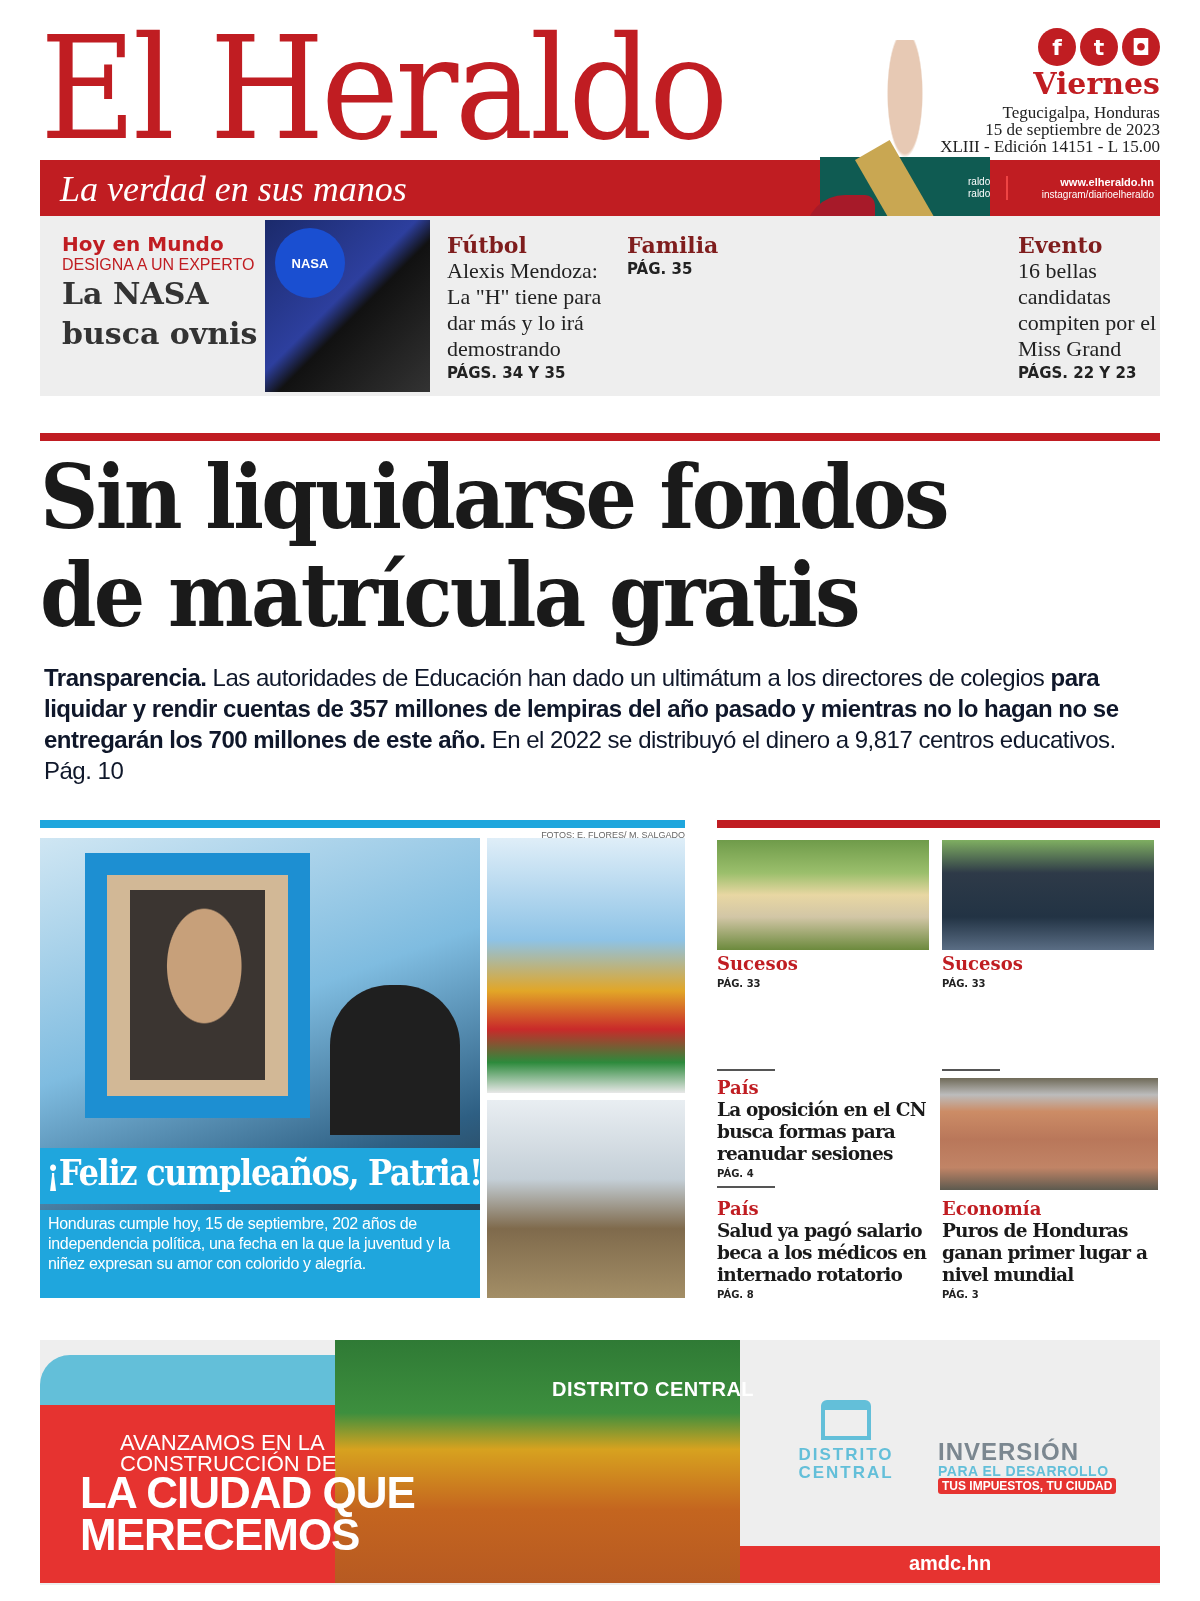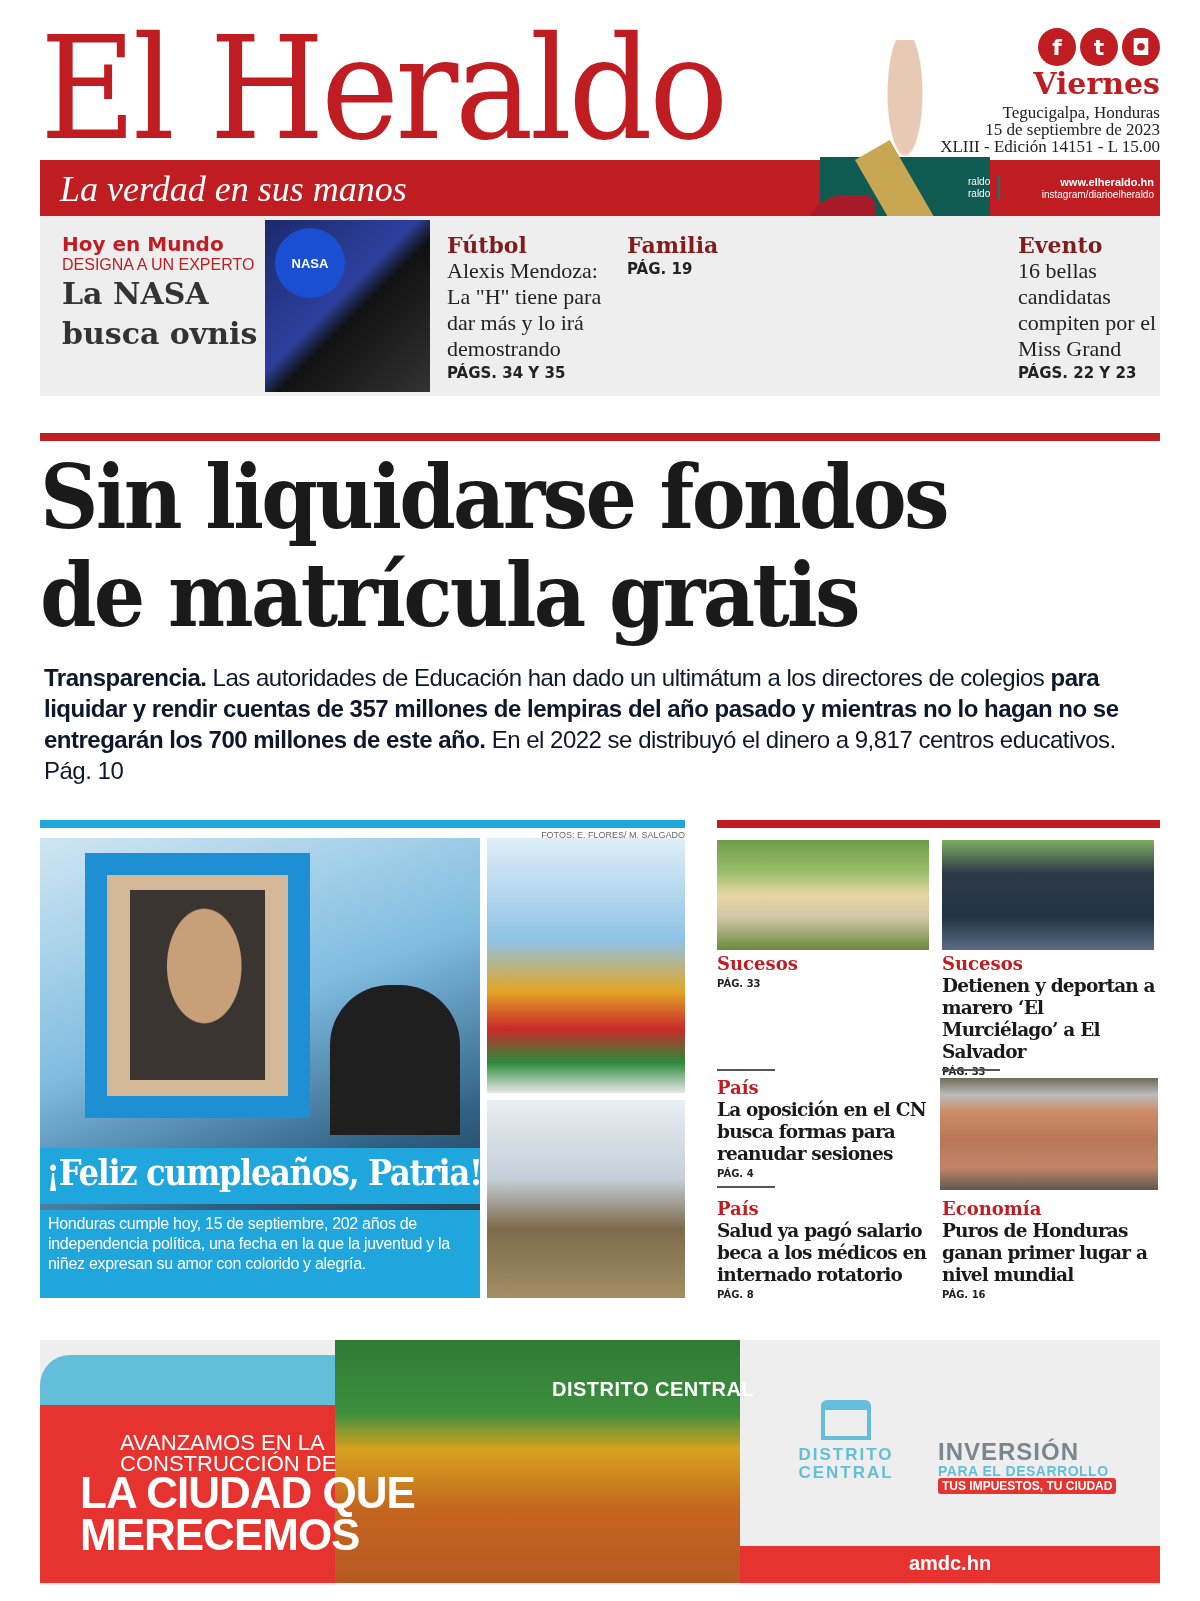--- a/index.html
+++ b/index.html
@@ -9,21 +9,21 @@
     
     .masthead-title { left: 40px; top: 18px; font-family: "DejaVu Serif", serif; font-size: 142px; font-weight: normal; color: #c01d22; letter-spacing: -4px; line-height: 1; transform: scaleX(0.93); transform-origin: left top; }
     .tagline-bar { left: 40px; top: 160px; width: 1120px; height: 56px; background: #c01d22; }
     .tagline { left: 60px; top: 168px; font-family: "Liberation Serif", serif; font-style: italic; font-size: 36px; color: #ffffff; }
     .social { right: 40px; top: 28px; display: flex; gap: 4px; }
     .social-icon { width: 38px; height: 38px; border-radius: 50%; background: #c01d22; color: #fff; font-weight: bold; font-size: 22px; display: flex; align-items: center; justify-content: center; font-family: "DejaVu Sans", sans-serif; }
     .day { right: 40px; top: 66px; font-family: "DejaVu Serif", serif; font-weight: bold; font-size: 30px; color: #c01d22; }
     .dateline { right: 40px; top: 104px; text-align: right; font-family: "Liberation Serif", serif; font-size: 17px; line-height: 17px; color: #222; }
     .web { right: 46px; top: 176px; text-align: right; font-size: 10px; color: #fff; line-height: 12px; }
     .web b { font-size: 11px; }
-    .web-left { left: 968px; top: 176px; font-size: 10px; color: #fff; line-height: 12px; border-right: 2px solid #0f766e; padding-right: 8px; }
+    .web-left { left: 968px; top: 176px; font-size: 10px; color: #fff; line-height: 12px; border-right: 2px solid #ef4444; padding-right: 16px; }
 
     
     .teaser-strip { left: 40px; top: 216px; width: 1120px; height: 180px; background: #eeeeee; }
     .teaser { font-family: "Liberation Serif", serif; }
     .teaser .kicker { font-family: "DejaVu Serif", serif; font-weight: bold; color: #7f1d1d; font-size: 22px; }
     .teaser .head { font-size: 22px; line-height: 26px; color: #222; }
     .teaser .pag { font-family: "DejaVu Sans", sans-serif; font-weight: bold; font-size: 15px; color: #222; margin-top: 2px; }
     .mundo-kicker { font-family: "DejaVu Sans", sans-serif; font-weight: bold; font-size: 20px; color: #c01d22; }
     .mundo-sub { font-size: 16px; color: #c01d22; }
     .mundo-head { font-family: "DejaVu Serif", serif; font-weight: bold; font-size: 30px; line-height: 40px; color: #333; }
@@ -125,21 +125,21 @@
 <div class="abs nasa-logo">NASA</div>
 
 <div class="abs teaser" style="left:447px; top:232px; width:165px;">
   <div class="kicker">Fútbol</div>
   <div class="head">Alexis Mendoza: La "H" tiene para dar más y lo irá demostrando</div>
   <div class="pag">PÁGS. 34 Y 35</div>
 </div>
 
 <div class="abs teaser" style="left:627px; top:232px; width:165px;">
   <div class="kicker">Familia</div>
-  <div class="pag">PÁG. 19</div>
+  <div class="pag">PÁG. 35</div>
 </div>
 
 <div class="abs teaser" style="left:1018px; top:232px; width:140px;">
   <div class="kicker">Evento</div>
   <div class="head">16 bellas candidatas compiten por el Miss Grand</div>
   <div class="pag">PÁGS. 22 Y 23</div>
 </div>
 
 <div class="abs red-rule"></div>
 <div class="abs headline">
@@ -168,21 +168,20 @@
 <div class="abs red-rule-right"></div>
 <div class="abs nphoto np1 photo"></div>
 <div class="abs nphoto np2 photo"></div>
 
 <div class="abs news" style="left:717px; top:953px; width:220px;">
   <div class="kicker">Sucesos</div>
   <div class="pag">PÁG. 33</div>
 </div>
 <div class="abs news" style="left:942px; top:953px; width:220px;">
   <div class="kicker">Sucesos</div>
-  <div class="head">Detienen y deportan a marero ‘El Murciélago’ a El Salvador</div>
   <div class="pag">PÁG. 33</div>
 </div>
 <div class="abs short-rule" style="left:717px; top:1069px;"></div>
 <div class="abs short-rule" style="left:942px; top:1069px;"></div>
 
 <div class="abs news" style="left:717px; top:1077px; width:220px;">
   <div class="kicker">País</div>
   <div class="head">La oposición en el CN busca formas para reanudar sesiones</div>
   <div class="pag">PÁG. 4</div>
 </div>
@@ -190,21 +189,21 @@
 <div class="abs short-rule" style="left:717px; top:1186px;"></div>
 
 <div class="abs news" style="left:717px; top:1198px; width:220px;">
   <div class="kicker">País</div>
   <div class="head">Salud ya pagó salario beca a los médicos en internado rotatorio</div>
   <div class="pag">PÁG. 8</div>
 </div>
 <div class="abs news" style="left:942px; top:1198px; width:220px;">
   <div class="kicker">Economía</div>
   <div class="head">Puros de Honduras ganan primer lugar a nivel mundial</div>
-  <div class="pag">PÁG. 16</div>
+  <div class="pag">PÁG. 3</div>
 </div>
 
 <div class="abs ad"></div>
 <div class="abs ad-blue"></div>
 <div class="abs ad-red"></div>
 <div class="abs ad-photo photo"></div>
 <div class="abs ad-line1">
   <div>AVANZAMOS EN LA</div>
   <div>CONSTRUCCIÓN DE</div>
 </div>

